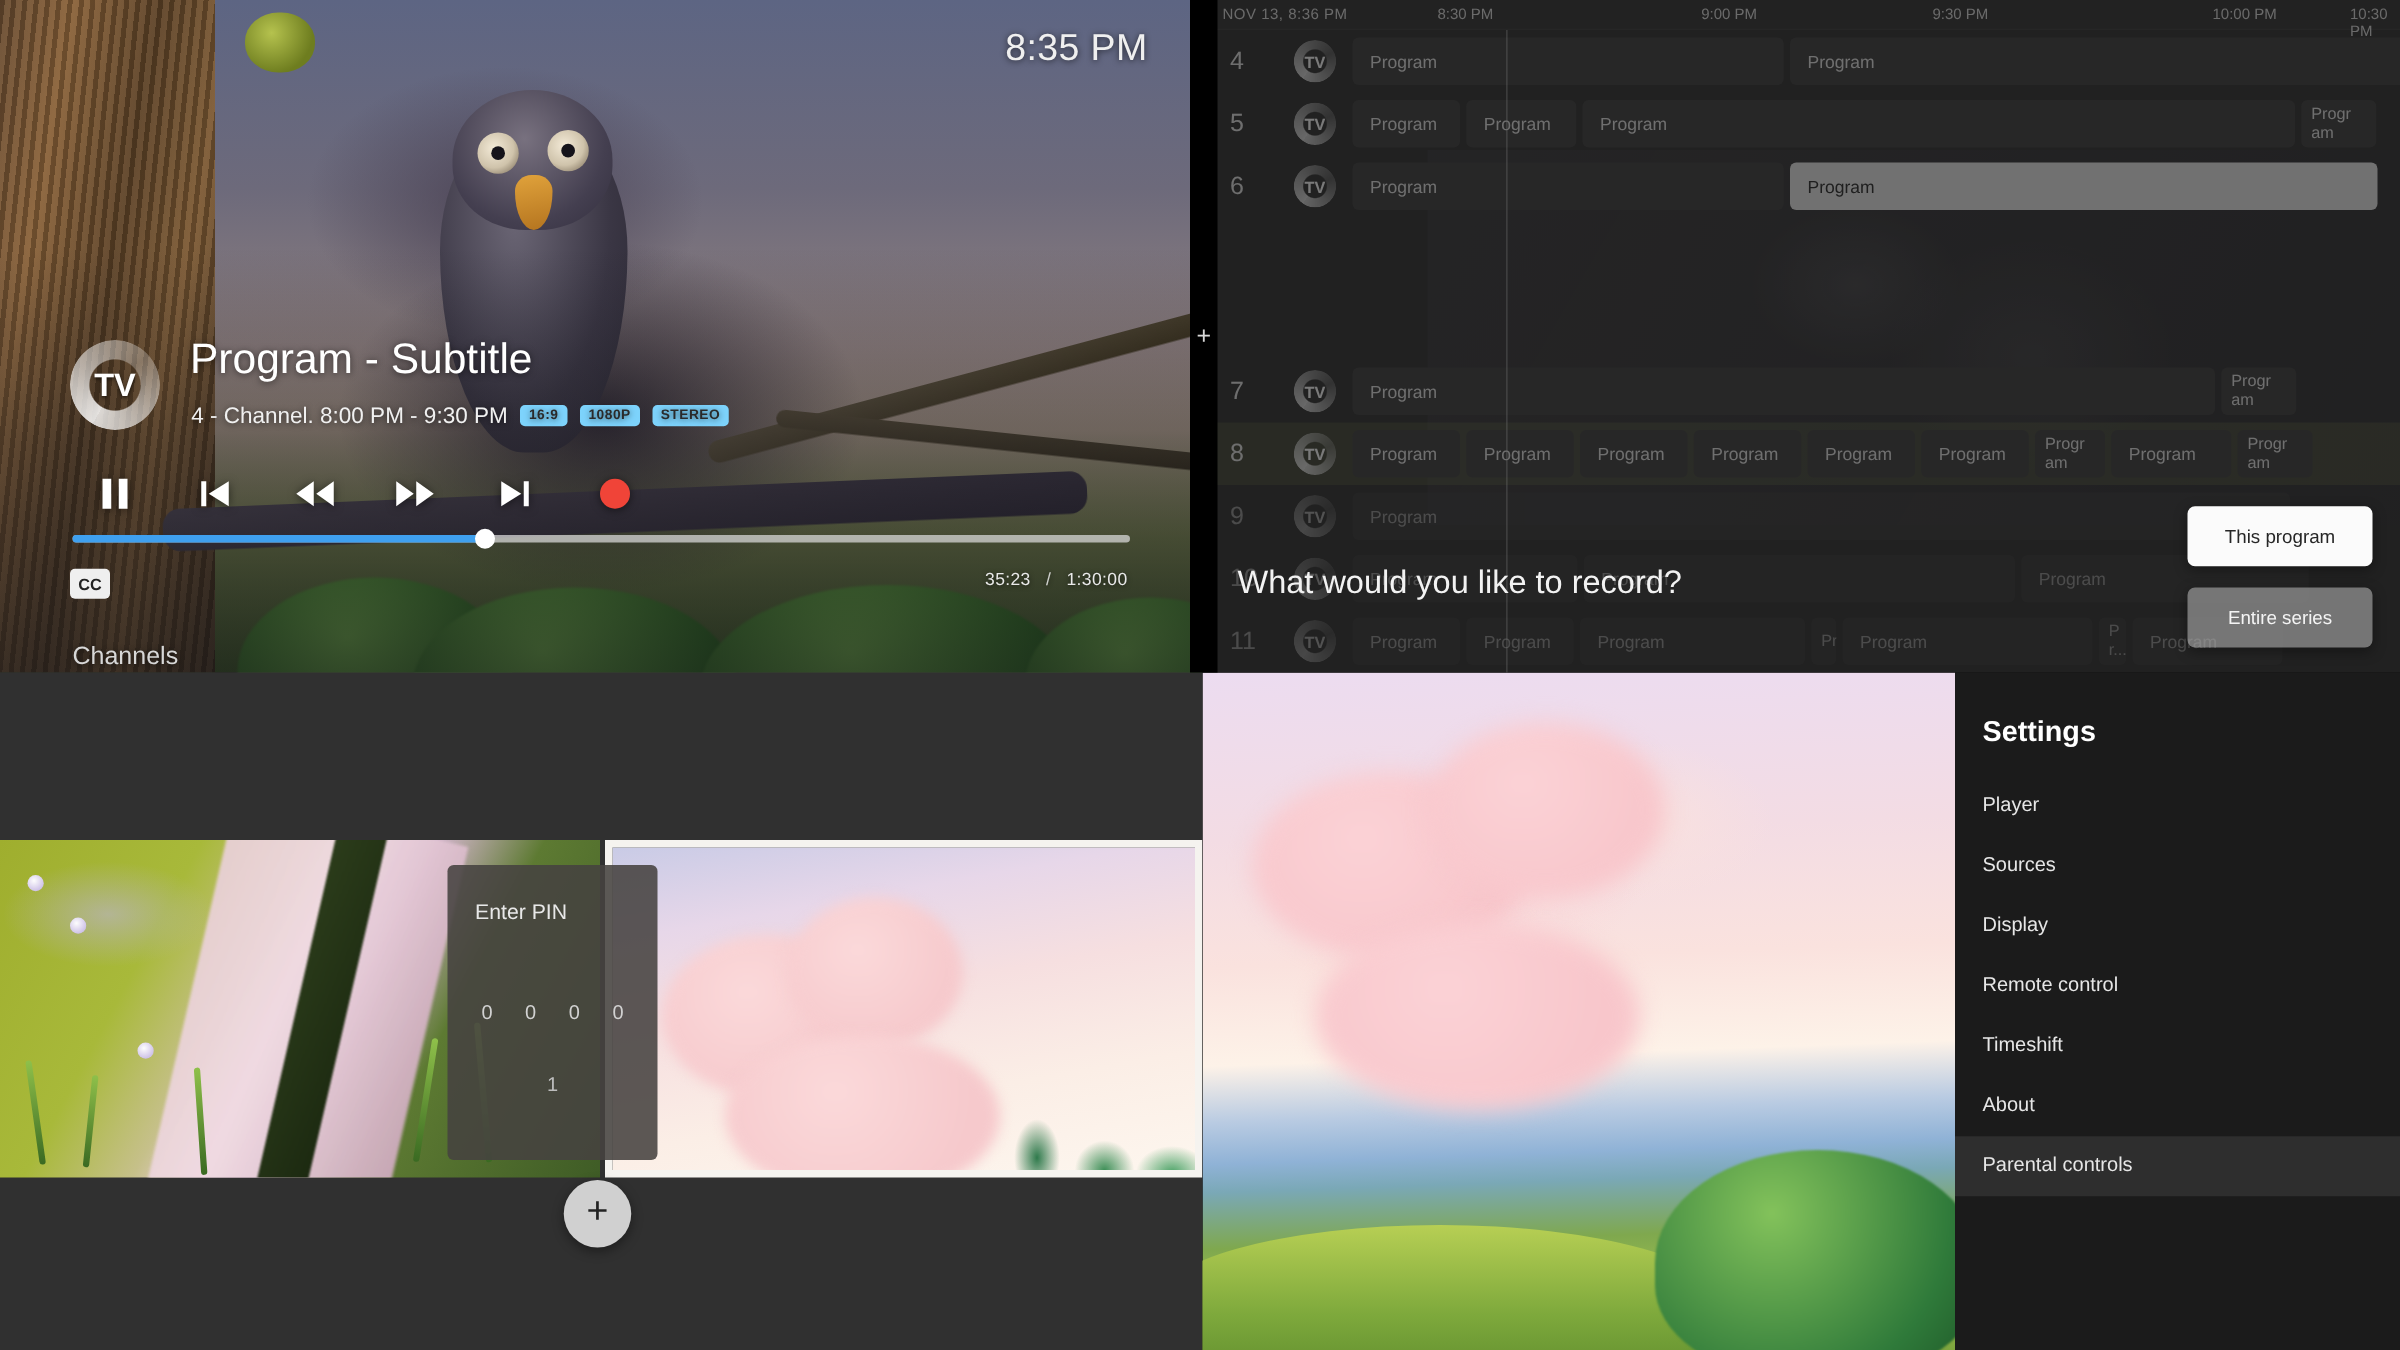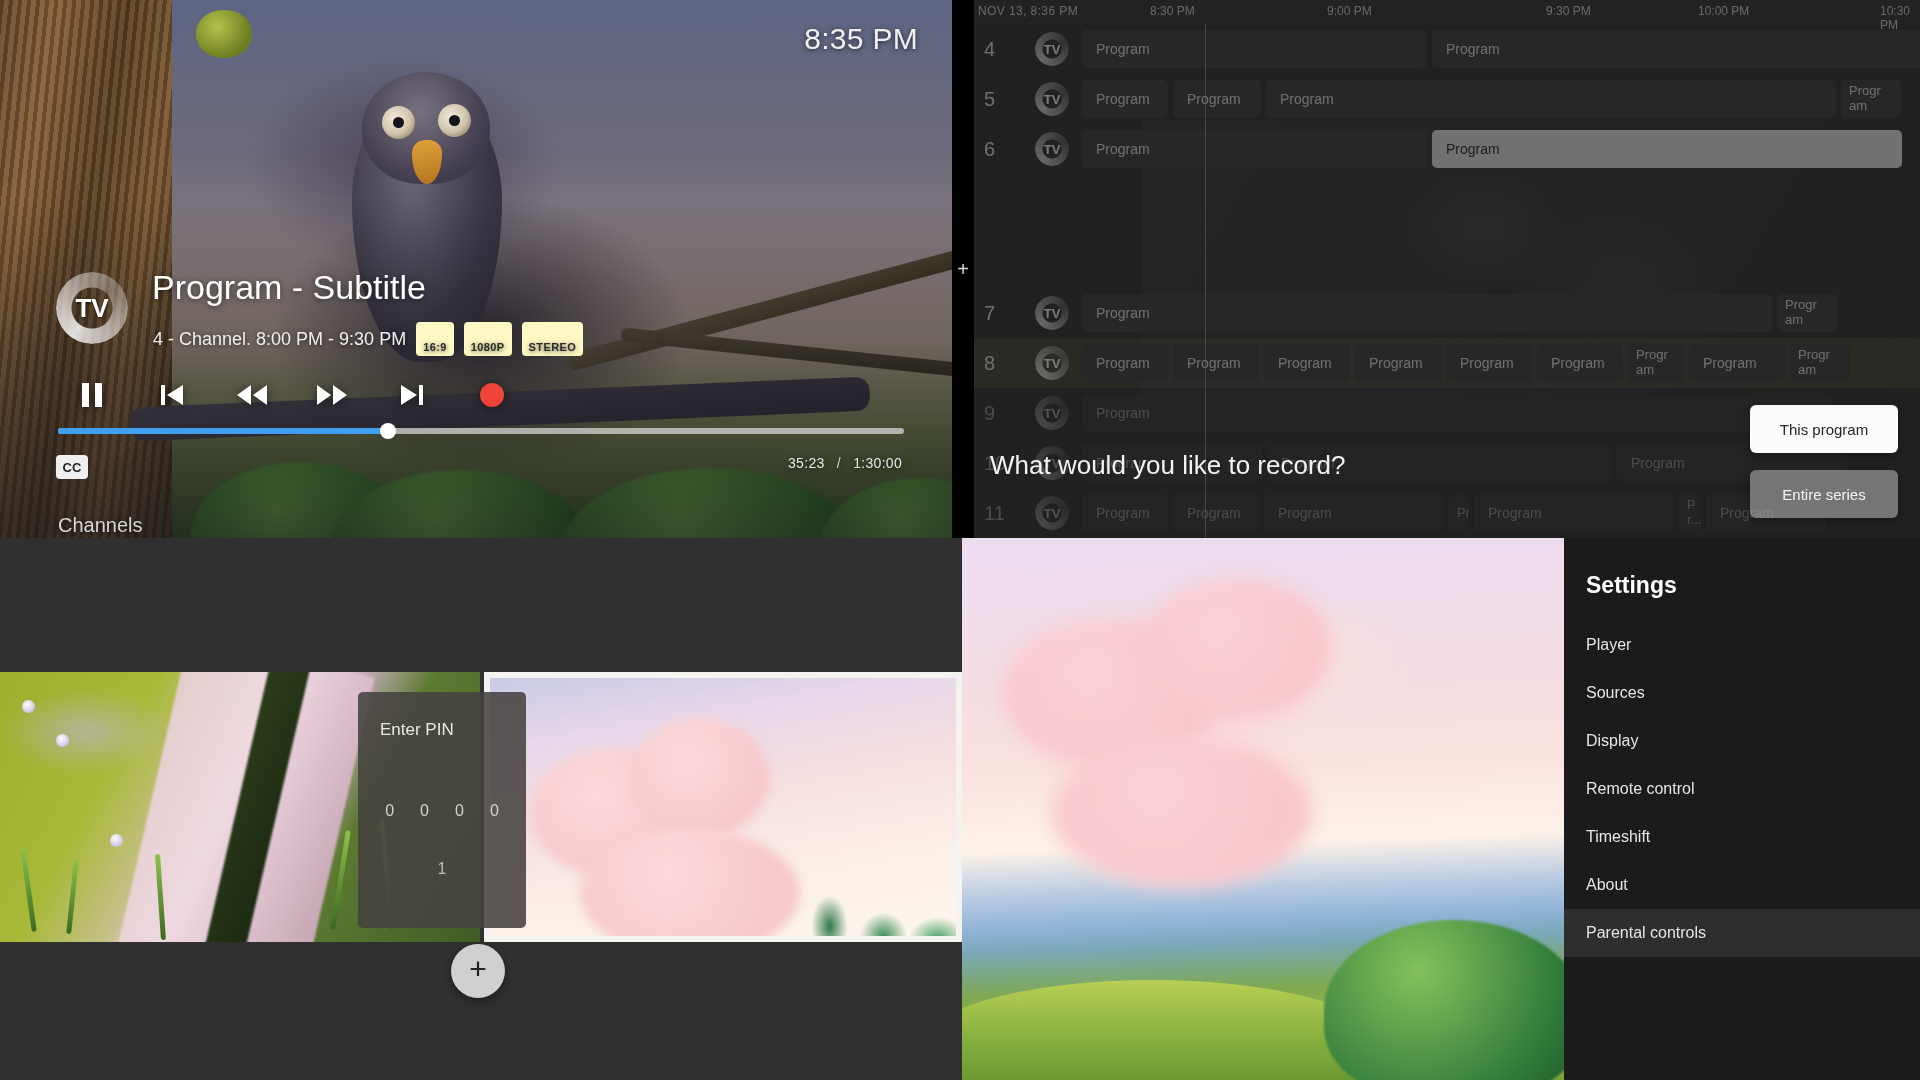--- a/index.html
+++ b/index.html
@@ -101,22 +101,22 @@
     position:absolute; left:152px; top:268px;
     font-size: 34px; color:#fff; font-weight: 400;
     text-shadow: 0 1px 6px rgba(0,0,0,.6);
   }
   .prog-meta {
     position:absolute; left:153px; top:322px;
     display:flex; align-items:center; gap:10px;
     font-size:18px; color:#f0f0f0; text-shadow:0 1px 5px rgba(0,0,0,.6);
   }
   .badge {
-    display:inline-block; padding:19px 7px 3px; border-radius:4px;
-    background:#fef9c3; color:#2a2a2a; font-size:11px; font-weight:700; letter-spacing:.4px;
+    display:inline-block; padding:2px 7px 3px; border-radius:4px;
+    background:#7dd3fc; color:#2a2a2a; font-size:11px; font-weight:700; letter-spacing:.4px;
   }
   .transport {
     position:absolute; left:52px; top:372px; display:flex; align-items:center; gap:0;
     filter: drop-shadow(0 1px 4px rgba(0,0,0,.55));
   }
   .tbtn { width: 80px; height: 46px; display:flex; align-items:center; justify-content:center; cursor:pointer; }
   .tbtn svg { display:block; }
   .rec-dot { width:24px; height:24px; border-radius:50%; background:#f04438; }
   .seek-wrap { position:absolute; left:58px; right:58px; top:423px; height:16px; cursor:pointer; }
   .seek-track { position:absolute; left:0; right:0; top:5px; height:6px; border-radius:3px; background: rgba(215,215,215,.75); }
@@ -421,23 +421,23 @@
     <span>+</span>
   </div>
 
   <div class="q" id="q-epg">
     <div class="epg-bg"></div>
     <div class="epg-photo"></div>
     <div class="epg-head"></div>
     <div class="epg-now">NOV 13, 8:36 PM</div>
     <div id="epg-ticks">
         <div class="epg-tick" style="left: 188px;">8:30 PM</div>
-        <div class="epg-tick" style="left: 365px;">9:00 PM</div>
+        <div class="epg-tick" style="left: 399px;">9:00 PM</div>
         <div class="epg-tick" style="left: 584px;">9:30 PM</div>
-        <div class="epg-tick" style="left: 736px;">10:00 PM</div>
+        <div class="epg-tick" style="left: 808px;">10:00 PM</div>
         <div class="epg-tick" style="left: 918px;">10:30 PM</div>
       </div>
     <div class="epg-nowline" id="epg-nowline" style="left: 243px;"></div>
     <div id="epg-rows">
         <div class="epg-row" style="top: 24px; height: 50px;">
           <div class="ch-num">4</div>
           <div class="ch-ico">
             <div class="wrap">
               <div class="ring"></div>
               <div class="tv">TV</div>

